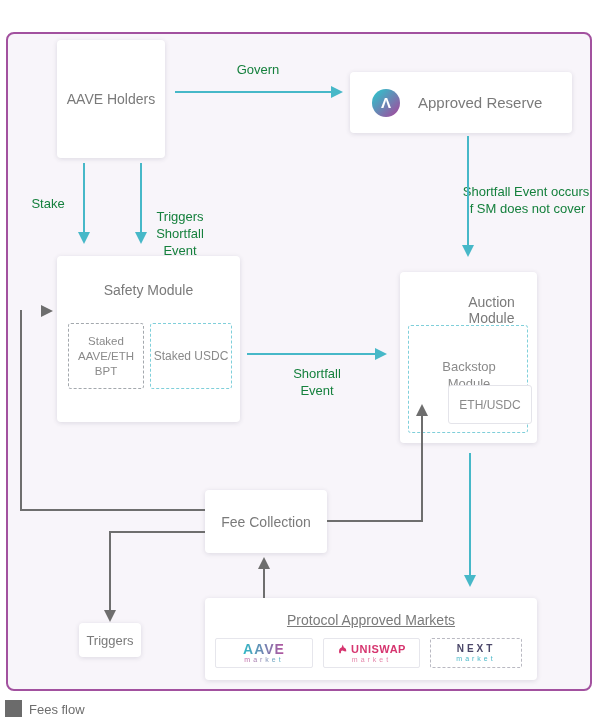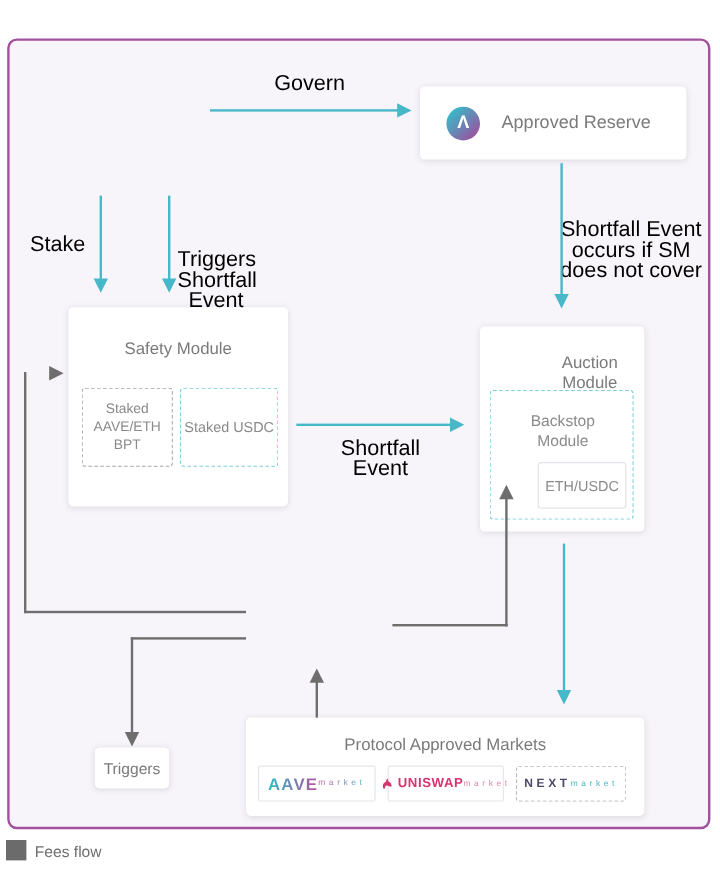--- a/index.html
+++ b/index.html
@@ -31,33 +31,33 @@
   .n-safety .node-title  { margin-top:26px; }
   .n-auction .node-title { margin-top:22px;padding-left:46px; }
 
   .dash-gray { position:absolute; border:1.5px dashed #a3a8ad; border-radius:3px;
                font-size:11.5px; line-height:15px; color:#8a8a8a; }
   .dash-teal { position:absolute; border:1.5px dashed #7fcfda; border-radius:3px;
                color:#8a8a8a; }
   .sub-bpt   { left:11px; top:67px; width:76px; height:66px; }
   .sub-saave { left:93px; top:67px; width:82px; height:66px; font-size:12px; line-height:16px; }
   .sub-backstop { left:8px; top:53px; width:120px; height:108px; font-size:13px; }
-  .backstop-title { margin-top:16px; text-align:center; line-height:17px; }
-  .eth-usdc { position:absolute; left:39px; top:59px; width:74px; height:39px;
+  .backstop-title { margin-top:32px; text-align:center; line-height:17px; }
+  .eth-usdc { position:absolute; left:39px; top:59px; width:84px; height:39px;
               background:#fff; border:1px solid #e4e4ea; border-radius:3px;
               font-size:12px; color:#8a8a8a; }
 
   .n-fee     { left:205px; top:490px; width:122px; height:63px; font-size:14px; }
   .n-oracles { left:79px;  top:623px; width:62px;  height:34px; font-size:13px; }
 
   .n-markets { left:205px; top:598px; width:332px; height:82px; }
-  .n-markets .node-title { margin-top:14px; }
+  .n-markets .node-title { margin-top:14px;text-decoration:underline; }
   .market-box { position:absolute; top:40px; height:30px; background:#fff;
                 border:1px solid #e6e6ec; border-radius:2px;
-                display:flex; flex-direction:row; align-items:center; justify-content:center; }
+                display:flex; flex-direction:column; align-items:center; justify-content:center; }
   .mb-aave { left:10px; width:98px; }
   .mb-uni  { left:118px; width:97px; }
   .mb-next { left:225px; width:92px; border:1.5px dashed #b9b9c2; background:transparent; }
   .grad-text { background:linear-gradient(90deg,#2ebac6,#b6509e);
                -webkit-background-clip:text; background-clip:text; color:transparent;
                font-weight:bold; font-size:14px; letter-spacing:1px; line-height:13px; }
   .grad-market { background:linear-gradient(90deg,#c45a9e,#49b8c8);
                -webkit-background-clip:text; background-clip:text; color:transparent;
                font-size:7px; letter-spacing:3px; line-height:8px; }
   .uni-row { display:flex; align-items:center; gap:3px; }
@@ -72,22 +72,22 @@
   .teal-v { width:2px;  background:#47b8c8; }
   .gray-h { height:2px; background:#6e6e6e; }
   .gray-v { width:2px;  background:#6e6e6e; }
   .ah { width:0; height:0; position:absolute; z-index:6; }
   .ah-right-teal { border-top:6px solid transparent; border-bottom:6px solid transparent; border-left:12px solid #47b8c8; }
   .ah-down-teal  { border-left:6px solid transparent; border-right:6px solid transparent; border-top:12px solid #47b8c8; }
   .ah-right-gray { border-top:6px solid transparent; border-bottom:6px solid transparent; border-left:12px solid #6e6e6e; }
   .ah-down-gray  { border-left:6px solid transparent; border-right:6px solid transparent; border-top:12px solid #6e6e6e; }
   .ah-up-gray    { border-left:6px solid transparent; border-right:6px solid transparent; border-bottom:12px solid #6e6e6e; }
 
-  .edge-label { position:absolute; z-index:4; font-size:18px; line-height:17px;
-                color:#000000; text-align:center; }
+  .edge-label { position:absolute; z-index:4; font-size:13px; line-height:17px;
+                color:#15803d; text-align:center; }
 
   
   .legend-swatch { left:5px; top:700px; width:17px; height:17px; background:#6b6b6b; }
   .legend-label  { left:29px; top:702px; font-size:13px; color:#6e6e6e; }
 </style>
 </head>
 <body>
 
 <div id="stage">
 
@@ -125,20 +125,23 @@
   <div class="edge gray-v" style="left:109px; top:531px; height:81px;"></div>
   <div class="ah ah-down-gray" style="left:104px; top:610px;"></div>
 
   <div class="edge gray-v" style="left:263px; top:568px; height:30px;"></div>
   <div class="ah ah-up-gray" style="left:258px; top:557px;"></div>
 
   <div class="edge gray-h" style="left:327px; top:520px; width:96px;"></div>
   <div class="edge gray-v" style="left:421px; top:415px; height:107px;"></div>
   <div class="ah ah-up-gray" style="left:416px; top:404px;"></div>
 
+  <div class="node n-holders center">
+    <span>AAVE Holders</span>
+  </div>
 
   <div class="node n-reserve">
     <span class="logo-circle">
       <span>Λ</span>
     </span>
     <span>Approved Reserve</span>
   </div>
 
   <div class="node n-safety">
     <div class="node-title">Safety Module</div>
@@ -153,20 +156,23 @@
   <div class="node n-auction">
     <div class="node-title">Auction Module</div>
     <div class="dash-teal sub-backstop">
       <div class="backstop-title" style="width:80px; margin-left:20px;">Backstop Module</div>
       <div class="eth-usdc center">
         <span>ETH/USDC</span>
       </div>
     </div>
   </div>
 
+  <div class="node n-fee center">
+    <span>Fee Collection</span>
+  </div>
 
   <div class="node n-oracles center">
     <span>Triggers</span>
   </div>
 
   <div class="node n-markets">
     <div class="node-title">Protocol Approved Markets</div>
 
     <div class="market-box mb-aave">
       <span class="grad-text">AAVE</span>

